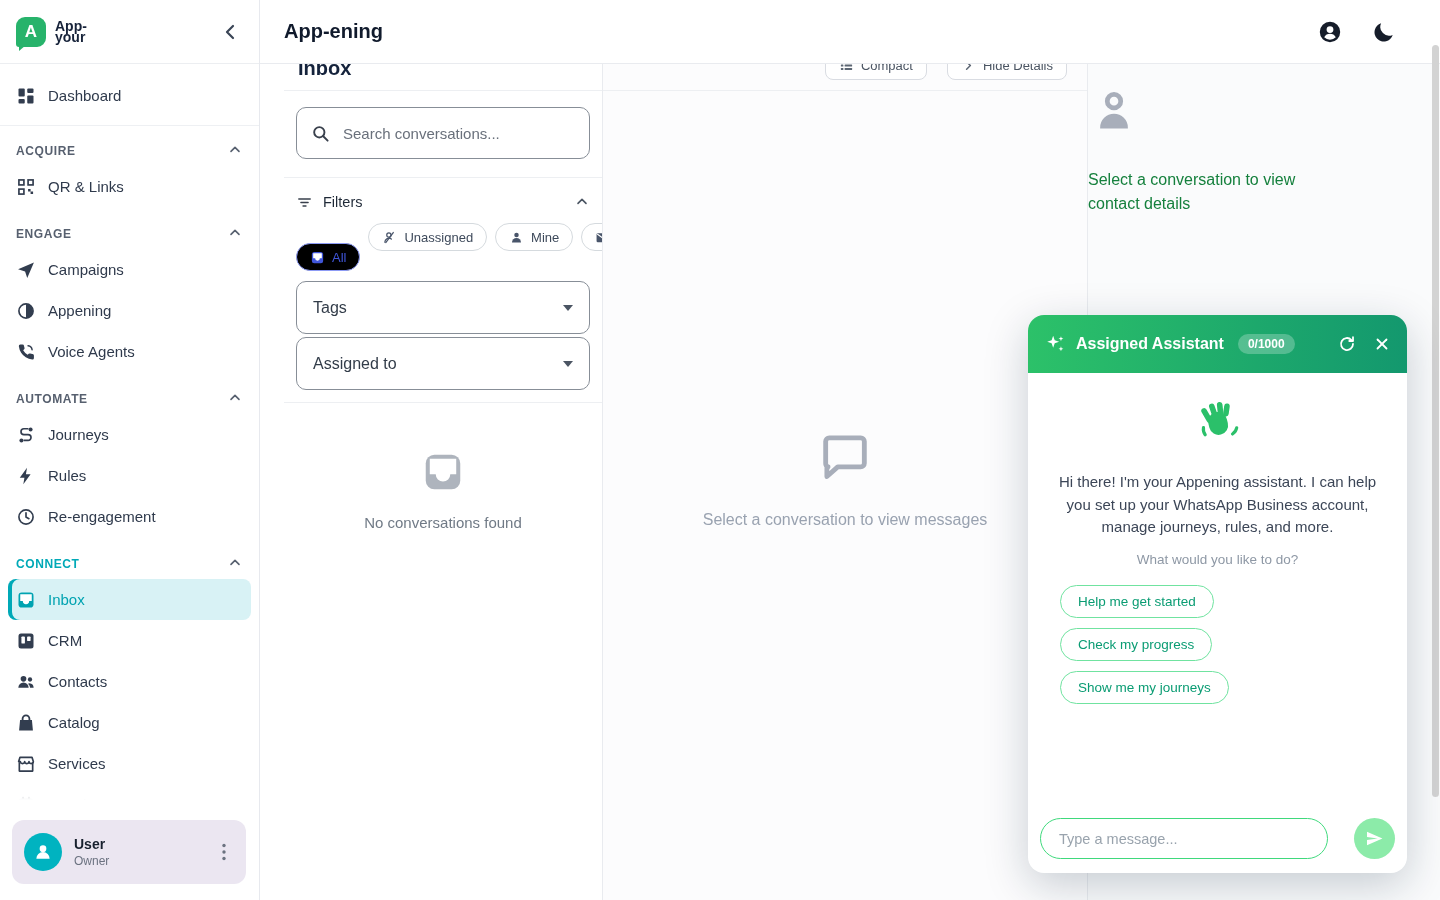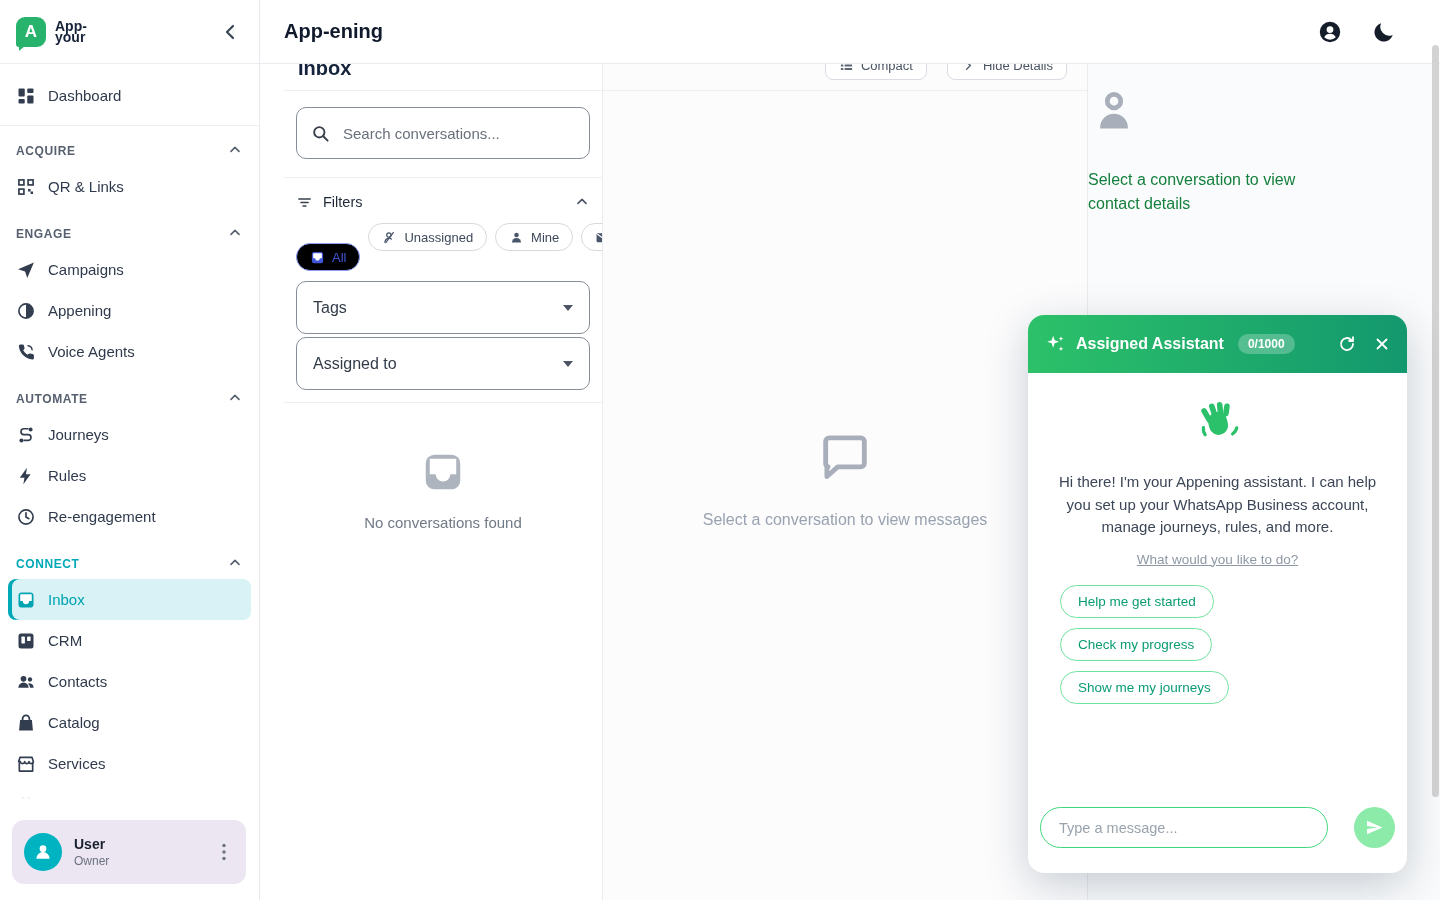--- a/index.html
+++ b/index.html
@@ -83,24 +83,24 @@
   .assistant { position:absolute; left:1028px; top:315px; width:379px; height:558px; background:#fff; border-radius:16px; box-shadow:0 12px 44px rgba(15,35,60,.22); display:flex; flex-direction:column; overflow:hidden; z-index:40; }
   .assistant-header { height:58px; flex:0 0 58px; background:linear-gradient(90deg,#2cc169,#13986e); display:flex; align-items:center; padding:0 16px; gap:10px; color:#fff; }
   .assistant-header .spark { width:22px; height:22px; }
   .assistant-title { font-size:16px; font-weight:700; }
   .assistant-badge { background:rgba(255,255,255,.25); border-radius:999px; padding:3px 10px; font-size:12px; font-weight:700; margin-left:4px; }
   .assistant-hbtns { margin-left:auto; display:flex; align-items:center; gap:17px; }
   .assistant-hbtns .icon { width:18px; height:18px; color:#fff; cursor:pointer; }
   .assistant-body { flex:1; padding:26px 30px 0; text-align:center; overflow:hidden; }
   .wave-icon { width:48px; height:48px; display:inline-block; }
   .assistant-greeting { margin:20px auto 0; font-size:15px; line-height:22.5px; color:#3c4657; max-width:320px; }
-  .assistant-prompt { margin-top:13px; font-size:13.5px; color:#8e98a5;text-decoration:underline; }
+  .assistant-prompt { margin-top:13px; font-size:13.5px; color:#8e98a5; }
   .suggestions { margin-top:18px; display:flex; flex-wrap:wrap; gap:10px 9px; justify-content:flex-start; padding:0 2px; }
   .suggestion-btn { border:1px solid #70e3a0; background:#fff; border-radius:999px; padding:8px 17px; font-size:13.5px; color:#0a9c73; cursor:pointer; font-family:inherit; }
-  .assistant-footer { flex:0 0 66px; display:flex; align-items:flex-start; gap:26px; padding:0 12px 14px; }
+  .assistant-footer { flex:0 0 66px; display:flex; align-items:flex-end; gap:26px; padding:0 12px 14px; }
   .assistant-input { flex:1; height:41px; border:1.5px solid #3fd97c; border-radius:999px; padding:0 18px; font-size:14.5px; font-family:inherit; color:#333; outline:none; }
   .assistant-input::placeholder { color:#99a3ad; }
   .send-btn { width:41px; height:41px; border-radius:50%; background:#8ceba9; border:none; display:flex; align-items:center; justify-content:center; cursor:pointer; flex:0 0 41px; }
   .send-btn .icon { width:19px; height:19px; color:#fff; }
 
   
   .scrollbar-thumb { position:absolute; right:1px; top:45px; width:7px; height:752px; background:#d3d3d3; border-radius:4px; z-index:10; }
 
   .icon svg { width:100%; height:100%; display:block; }
 </style>

